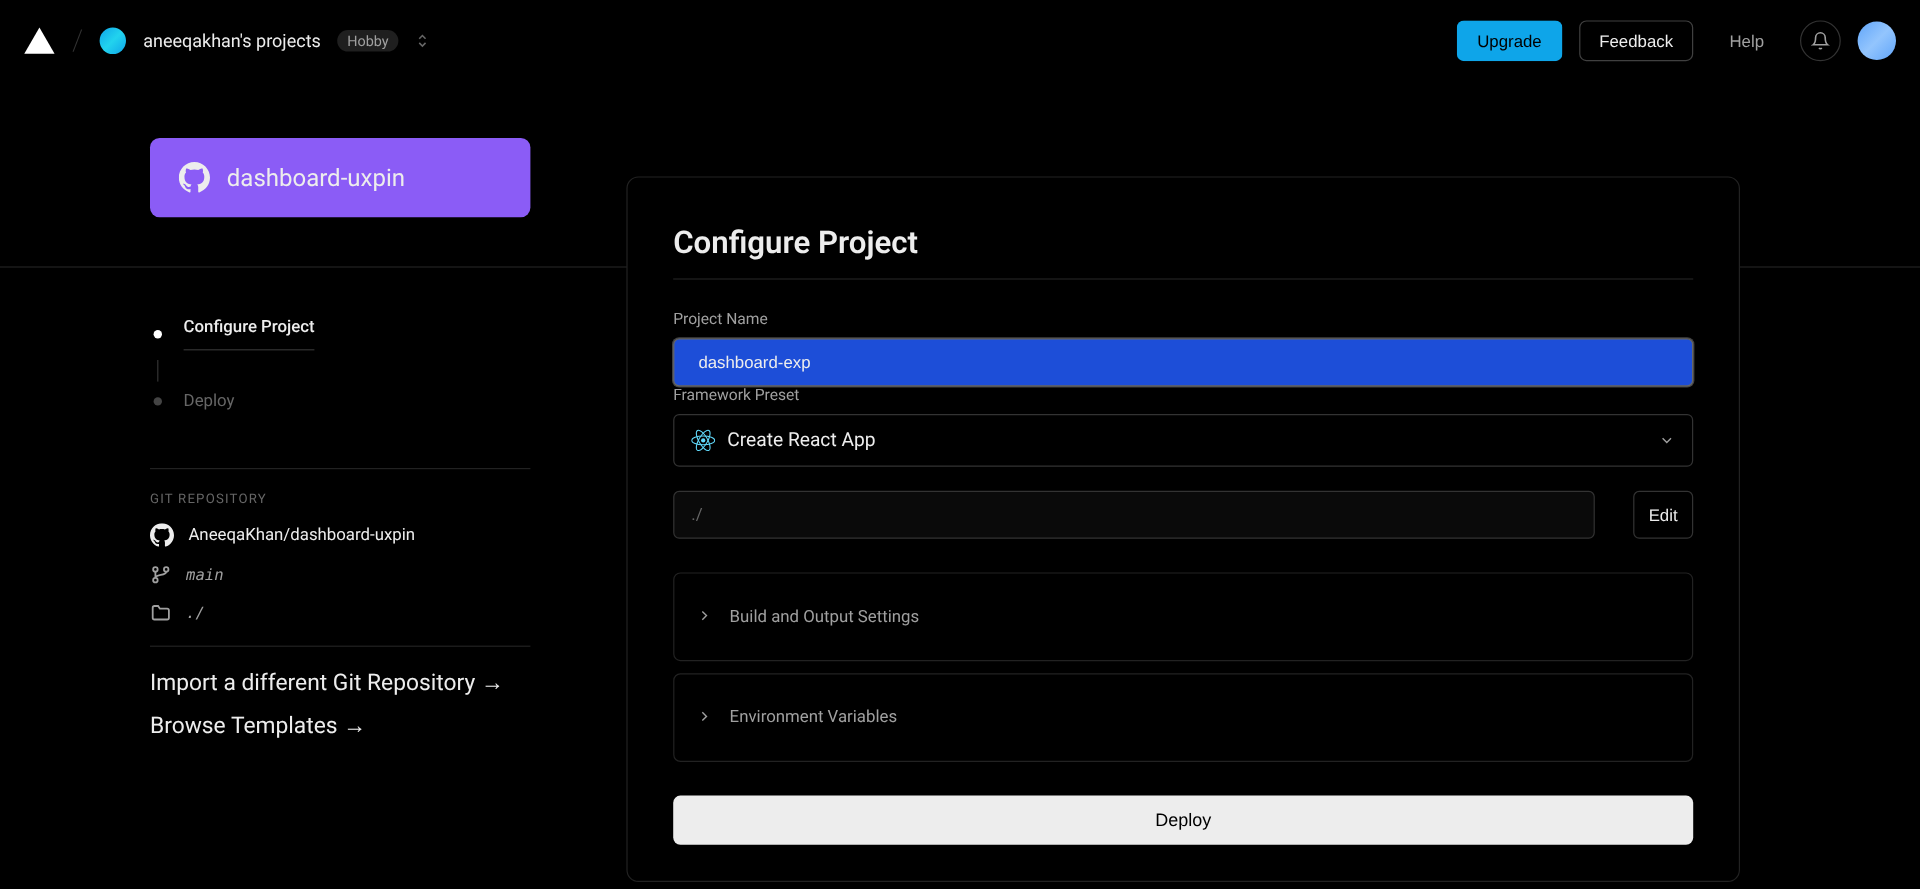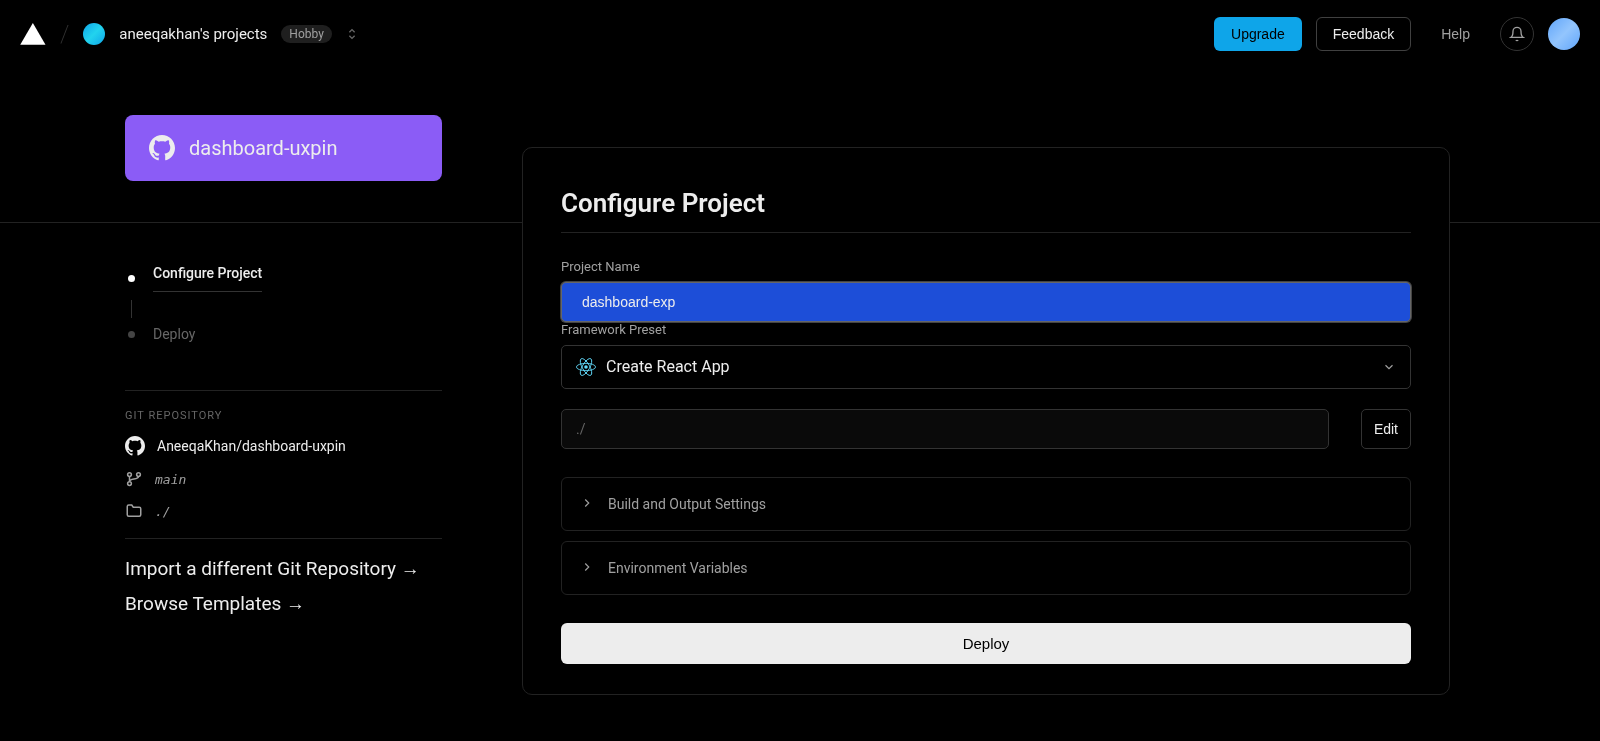--- a/index.html
+++ b/index.html
@@ -119,21 +119,21 @@
 .dir-row { display: flex; gap: 12px; margin-bottom: 28px; }
 .dir-input {
   flex: 1; padding: 11px 14px; background: #0a0a0a; border: 1px solid #333;
   border-radius: 5px; color: #666; font-size: 14px;
 }
 .edit-btn {
   padding: 11px 12px; background: #000; border: 1px solid #333; border-radius: 5px;
   color: #ededed; font-size: 14px; cursor: pointer; margin-left: 20px;
 }
 .accordion {
-  border: 1px solid #222; border-radius: 6px; padding: 18px 18px;
+  border: 1px solid #222; border-radius: 6px; padding: 28px 18px;
   display: flex; gap: 14px; margin-bottom: 10px; cursor: pointer;
   font-size: 14px; color: #a0a0a0;
 }
 .deploy-btn {
   width: 100%; padding: 12px; background: #ededed; color: #000;
   border: none; border-radius: 6px; font-size: 15px; cursor: pointer; margin-top: 18px;
 }
 </style>
 </head>
 <body>

